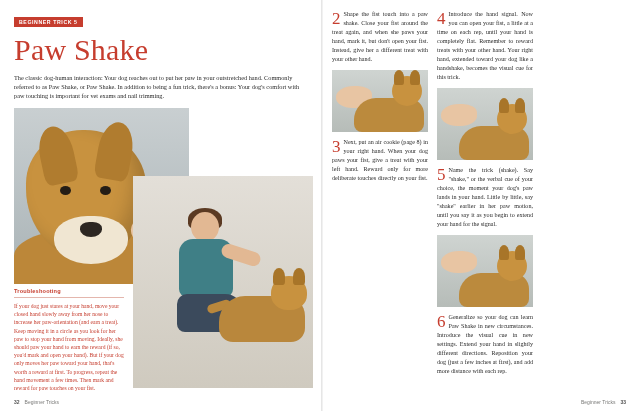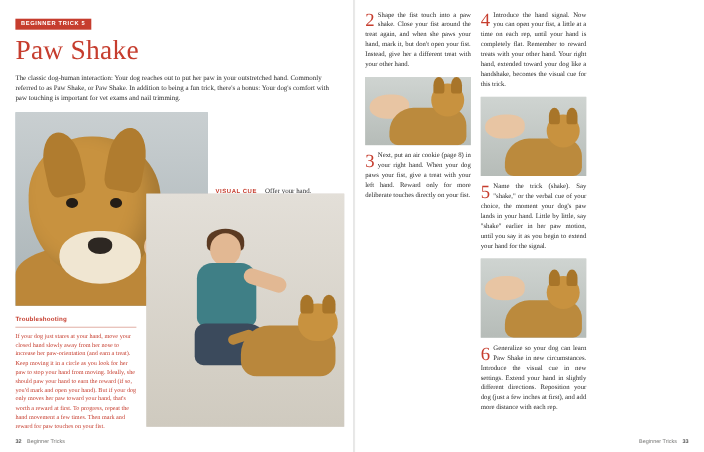--- a/index.html
+++ b/index.html
@@ -36,21 +36,21 @@
     font-size:5.2px;
     font-weight:bold;
     letter-spacing:0.6px;
     padding:2.5px 5px 2px 5px;
     text-transform:uppercase;
     margin-bottom:4px;
   }
   h1.title{
     font-family:"Liberation Serif", serif;
     color:#c63d2e;
-    font-size:25px;
+    font-size:30px;
     font-weight:normal;
     margin:2px 0 6px 0;
     letter-spacing:0.2px;
   }
   .intro{
     font-family:"Liberation Serif", serif;
     font-size:6.3px;
     line-height:9.2px;
     color:#2b2b2b;
     width:292px;

